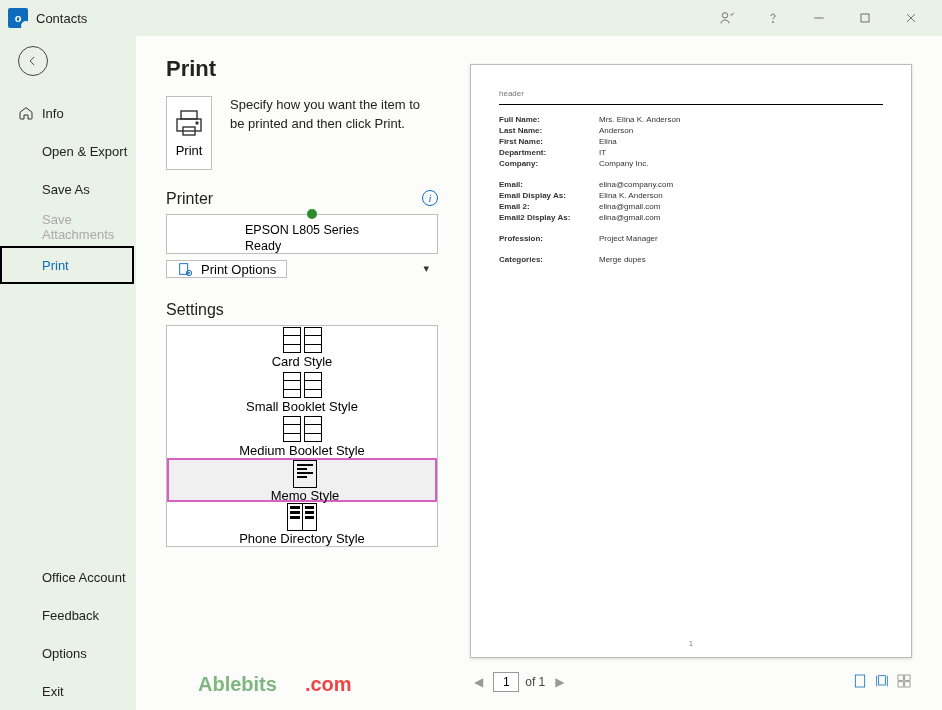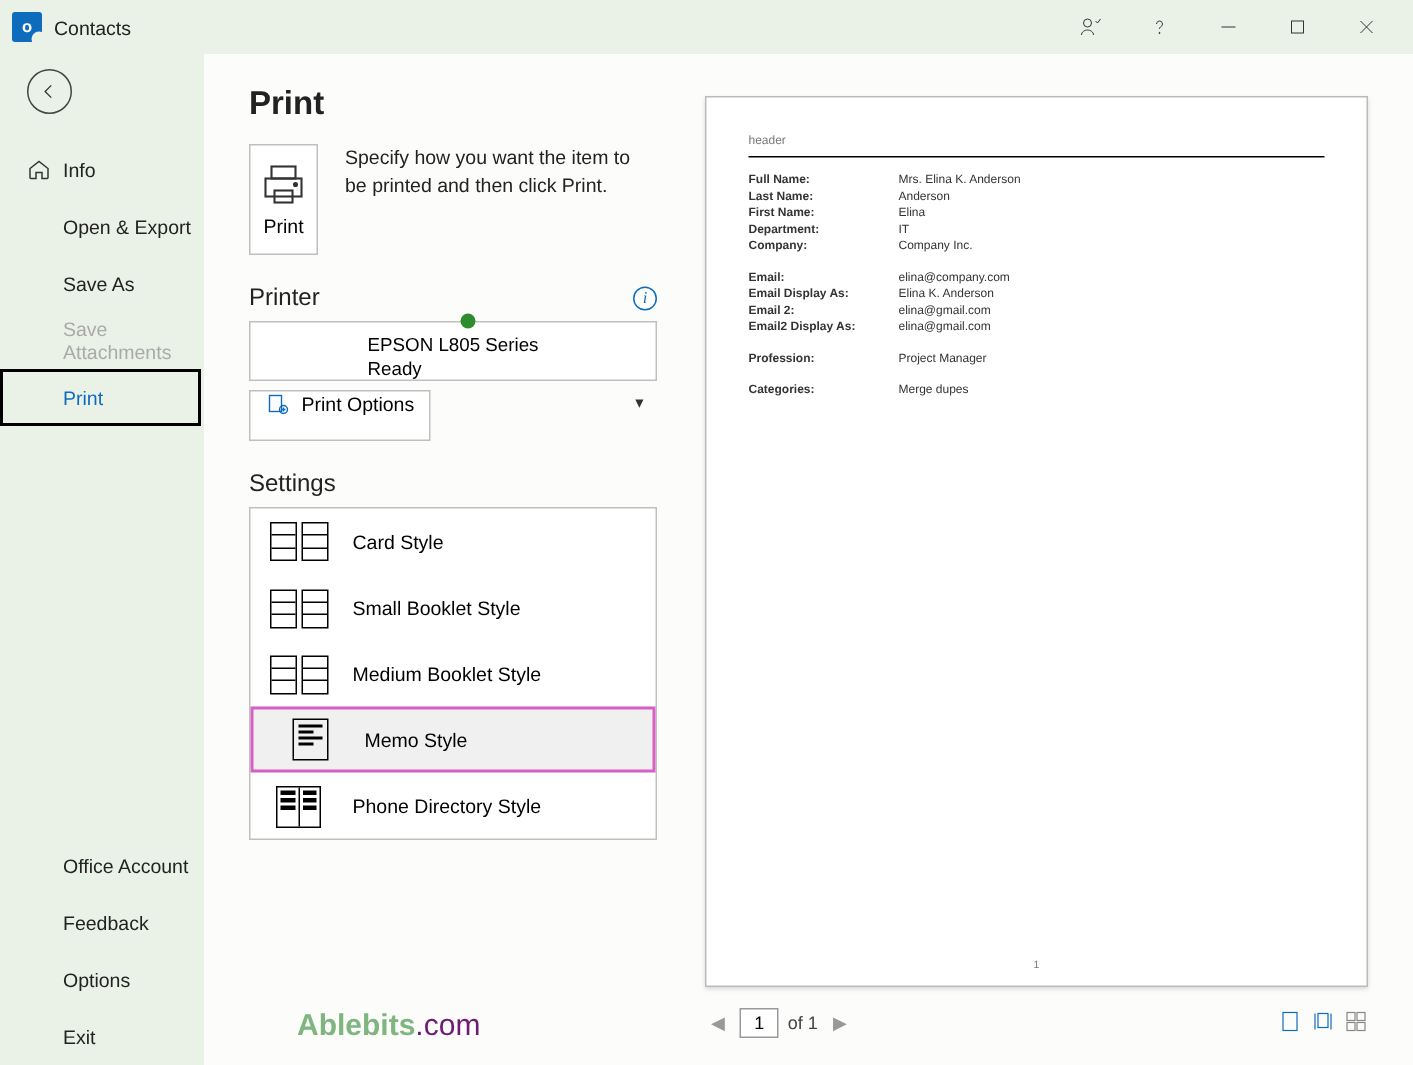--- a/index.html
+++ b/index.html
@@ -30,40 +30,40 @@
 
   
   .content { flex:1; background:#fcfdfb; display:flex; }
   .left-col { width: 320px; padding: 20px 18px 0 30px; position:relative; }
   .left-col h1 { font-size:22px; font-weight:600; color:#222; margin-bottom:14px; }
   .print-row { display:flex; align-items:flex-start; gap:18px; }
   .print-btn { width:80px; height:74px; border:1px solid #bfbfbf; background:#fff; display:flex; flex-direction:column; align-items:center; justify-content:center; font-size:13px; gap:6px; }
   .print-btn svg { width:32px; height:28px; stroke:#333; fill:none; stroke-width:1.4; }
   .print-desc { font-size:13px; color:#222; line-height:1.45; }
 
-  .section-label { font-size:16px; margin-top:20px; color:#222; margin-bottom:6px; display:flex; align-items:center; }
+  .section-label { font-size:16px; margin-top:20px; color:#222; margin-bottom:6px; display:flex; }
   .section-label .info { margin-left:auto; color:#0f6cbd; width:16px; height:16px; border:1.3px solid #0f6cbd; border-radius:50%; display:flex; align-items:center; justify-content:center; font-size:11px; font-style:italic; font-family:serif; }
 
   .printer-select { border:1px solid #bfbfbf; background:#fff; height:40px; display:flex; align-items:center; padding:0 8px; gap:8px;flex-direction:column; }
   .printer-select .p-icon { width:22px; height:18px; background:#555; position:relative; }
   .printer-select .p-icon::after { content:""; position:absolute; right:-4px; bottom:-4px; width:10px; height:10px; background:#2e8b2e; border-radius:50%; }
   .printer-select .p-text { font-size:12.5px; line-height:1.25; }
   .printer-select .chev { margin-left:auto; font-size:11px; color:#333; }
 
-  .options-btn { margin-top:6px; border:1px solid #bfbfbf; background:#fff; height:18px; padding:16px 10px; display:inline-flex; align-items:flex-end; gap:8px; font-size:13px; }
+  .options-btn { margin-top:6px; border:1px solid #bfbfbf; background:#fff; height:18px; padding:0 10px; display:inline-flex; align-items:center; gap:8px; font-size:13px; }
   .options-btn svg { width:16px; height:16px; stroke:#0f6cbd; fill:none; stroke-width:1.4; }
 
   .settings-list { border:1px solid #bfbfbf; background:#fff; }
-  .setting-item { height:44px; display:flex; align-items:center; padding:0 12px; gap:16px; font-size:13px; }
+  .setting-item { height:44px; display:flex; align-items:center; padding:0 12px; font-size:13px;flex-direction:column; }
   .setting-item + .setting-item { border-top:1px solid rgba(0,0,0,0); }
   .setting-item.selected { background:#f0f0f0; border:2px solid #d85fc3;padding-left:18px; }
   .style-icon { width:40px; height:28px; display:flex; gap:3px; align-items:center; justify-content:center; }
 
   .ablebits { position:absolute; bottom:14px; left:62px; font-size:20px; font-weight:700; color:#7fb57f; }
-  .ablebits .com { color:#701a75; font-weight:400; }
+  .ablebits .com { color:#ef4444; font-weight:700;margin-left:28px; }
 
   
   .preview { flex:1; padding:28px 30px 14px 14px; display:flex; flex-direction:column; }
   .sheet { flex:1; border:1px solid #bbb; background:#fff; box-shadow:0 1px 3px rgba(0,0,0,0.15); padding:24px 28px 10px; font-size:8px; color:#333; display:flex; flex-direction:column; }
   .sheet .hdr { font-size:8px; color:#777; }
   .sheet hr { border:none; border-top:1.5px solid #000; margin:6px 0 10px; }
   .sheet .row { display:flex; margin-bottom:2px; }
   .sheet .row .k { width:100px; font-weight:600; }
   .sheet .gap { height:10px; }
   .sheet .pagenum { margin-top:auto; text-align:center; font-size:7px; color:#777; }

